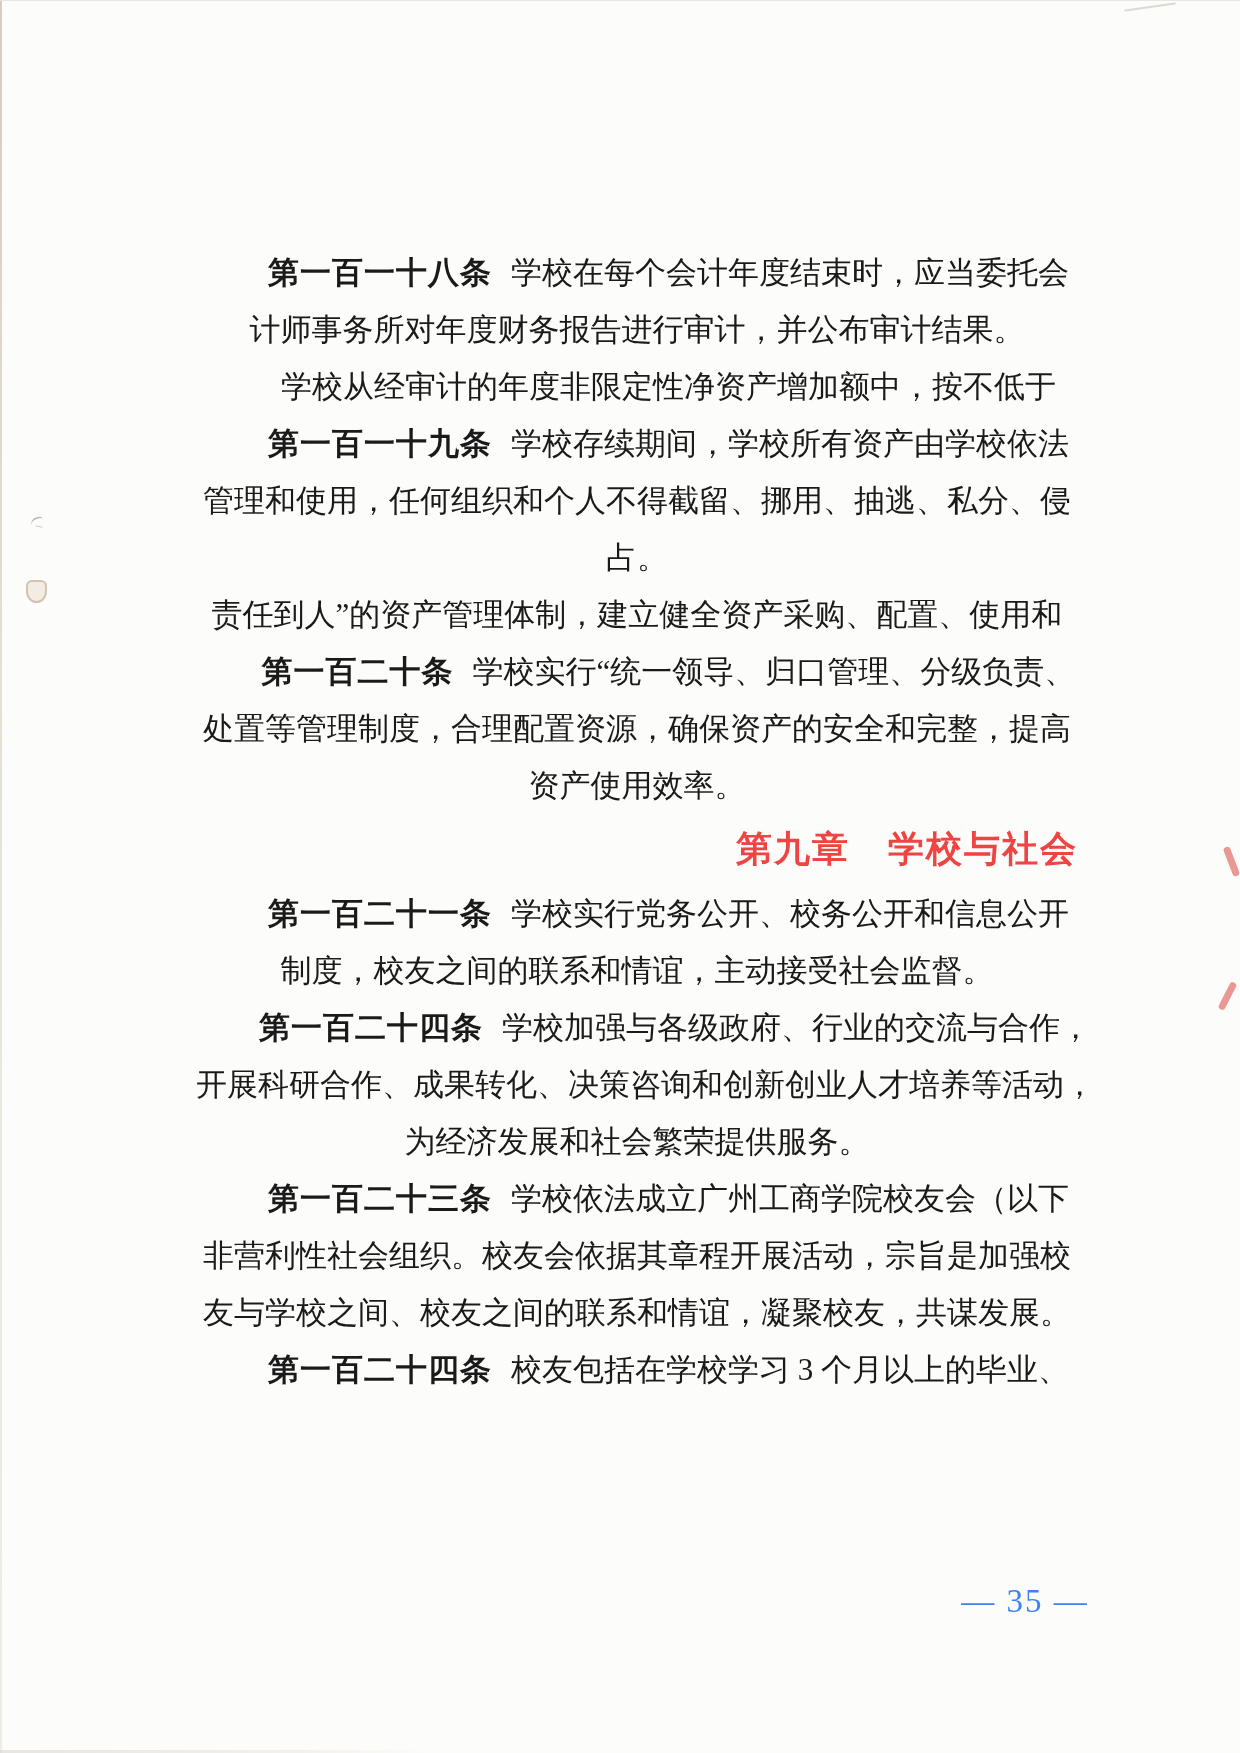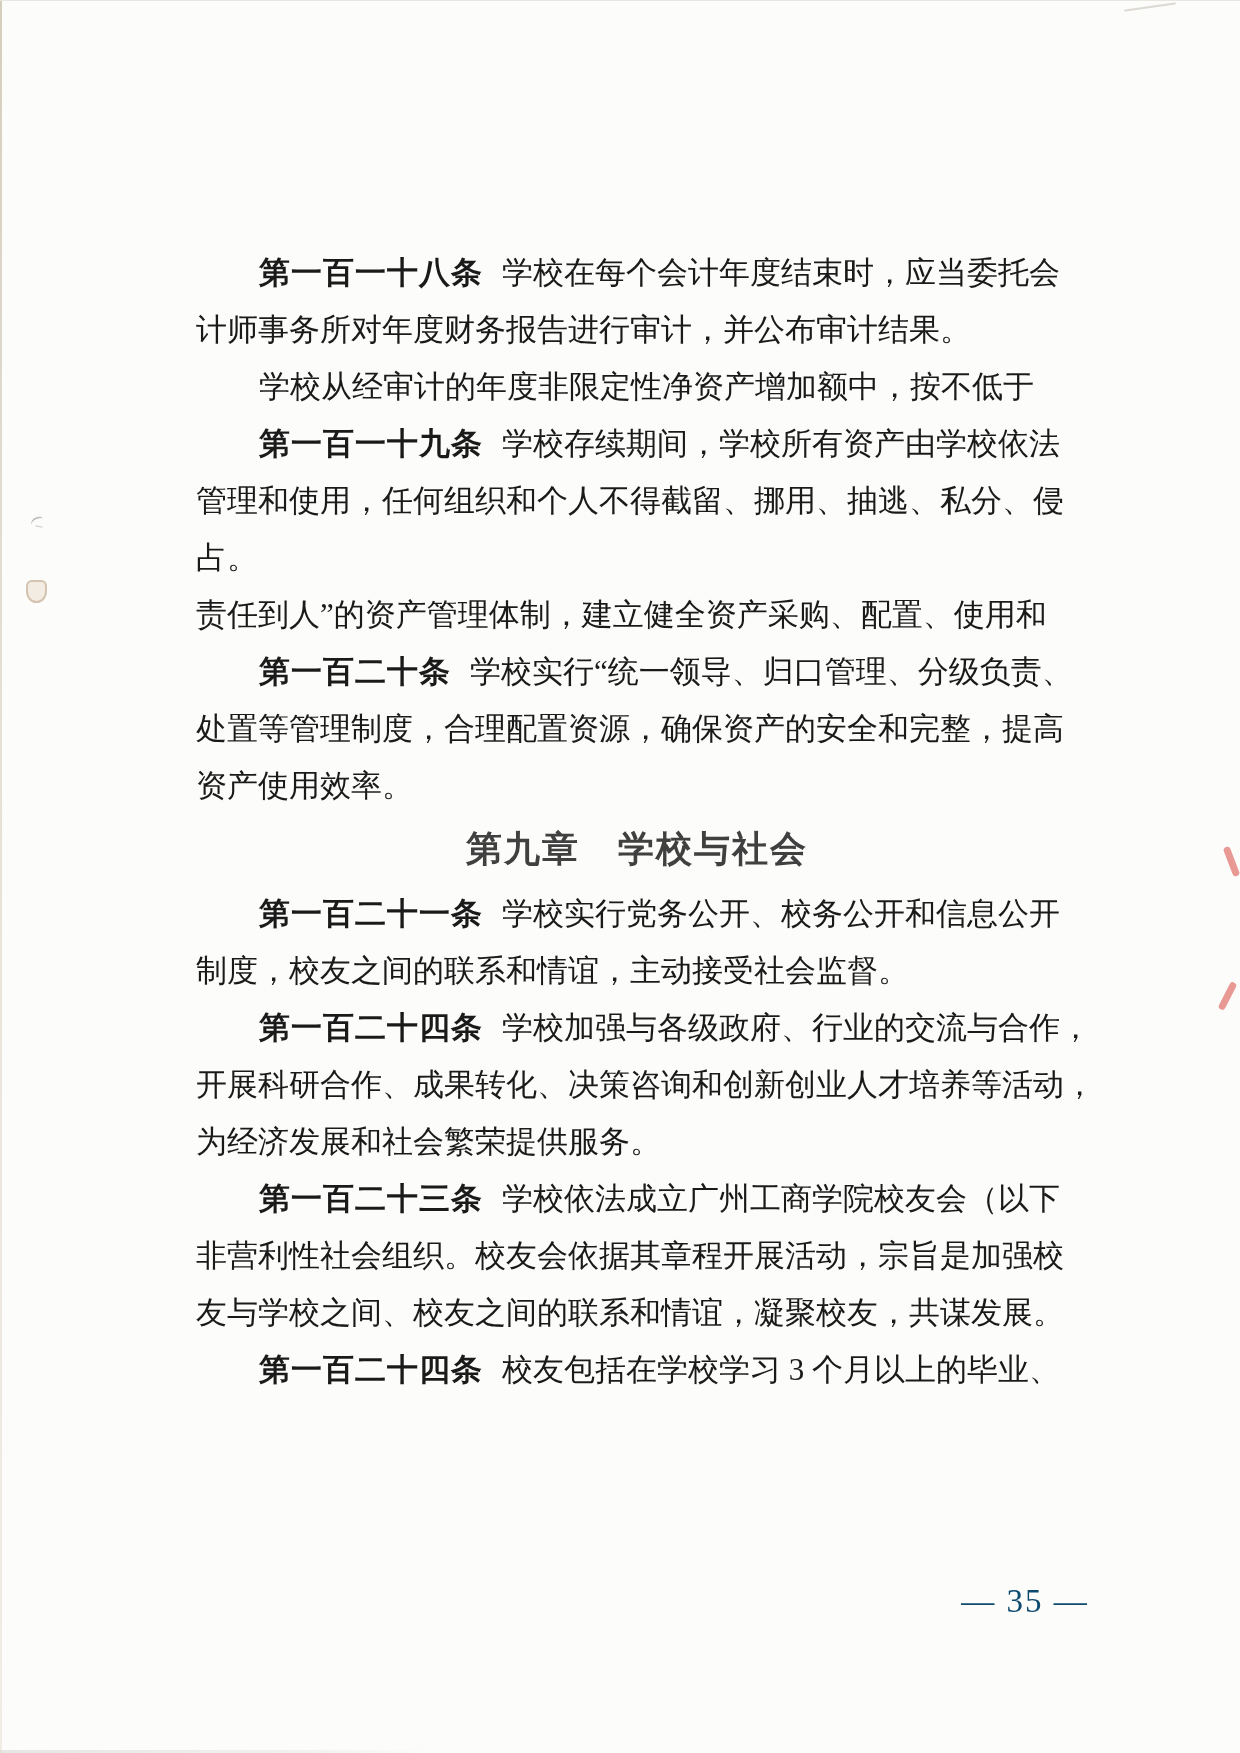--- a/index.html
+++ b/index.html
@@ -52,33 +52,33 @@
     position: absolute; width: 7px; border-radius: 4px; opacity: 0.8;
   }
   .red-stroke-1 { left: 1228px; top: 846px; height: 31px; transform: rotate(-21deg); }
   .red-stroke-2 { left: 1224px; top: 981px; height: 30px; transform: rotate(27deg); }
 
   
   .text-block {
     position: absolute; left: 196px; top: 244px; width: 882px;
     font-size: 31px; line-height: 57px; letter-spacing: 0;
   }
-  .line { height: 57px; white-space: nowrap; }
+  .line { height: 57px; white-space: nowrap; text-align: center; }
   .line.indent { padding-left: 63px; }
   .article-no { font-weight: 700; margin-right: 19px; letter-spacing: 1px; }
   .chapter-heading {
     height: 57px; margin: 6px 0 8px 0;
-    text-align: center; font-weight: 700; font-size: 36px;
+    text-align: right; font-weight: 700; font-size: 36px;
     font-family: "Liberation Sans", sans-serif; letter-spacing: 2px;
-    color: #404040;
+    color: #ef4444;
   }
   .page-number {
     position: absolute; left: 925px; top: 1583px; width: 200px;
     text-align: center; font-size: 33px; line-height: 36px;
-    letter-spacing: 2px; color: #0c4a6e;
+    letter-spacing: 2px; color: #3b82f6;
     font-family: "Liberation Serif", serif;
   }
 </style>
 </head>
 <body>
 
 <div class="page">
 
   <div class="edge-left"></div>
   <div class="edge-top"></div>

